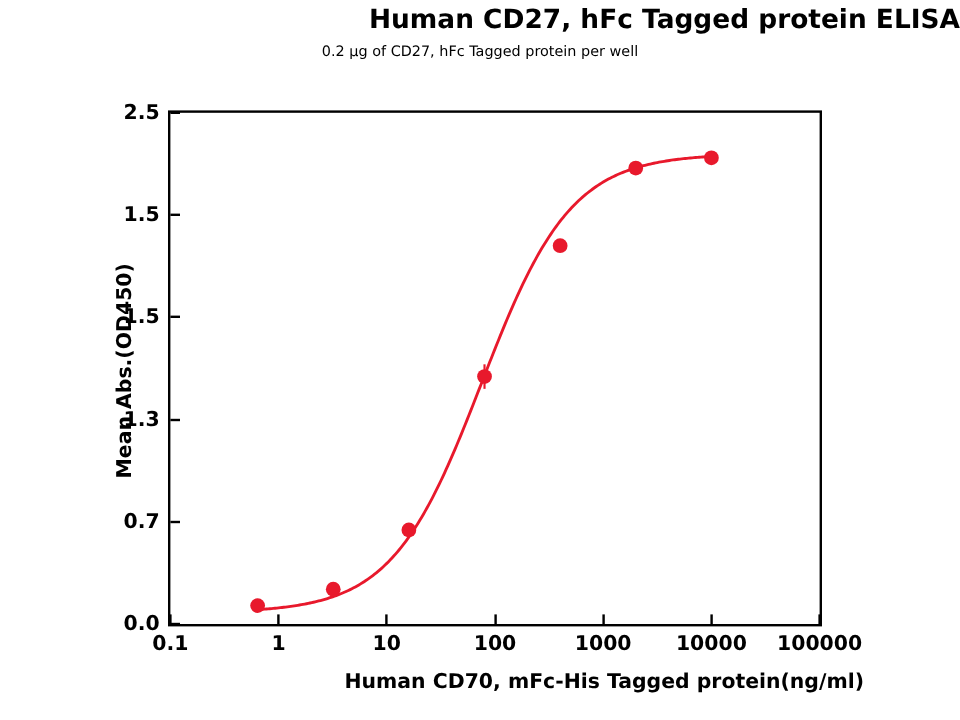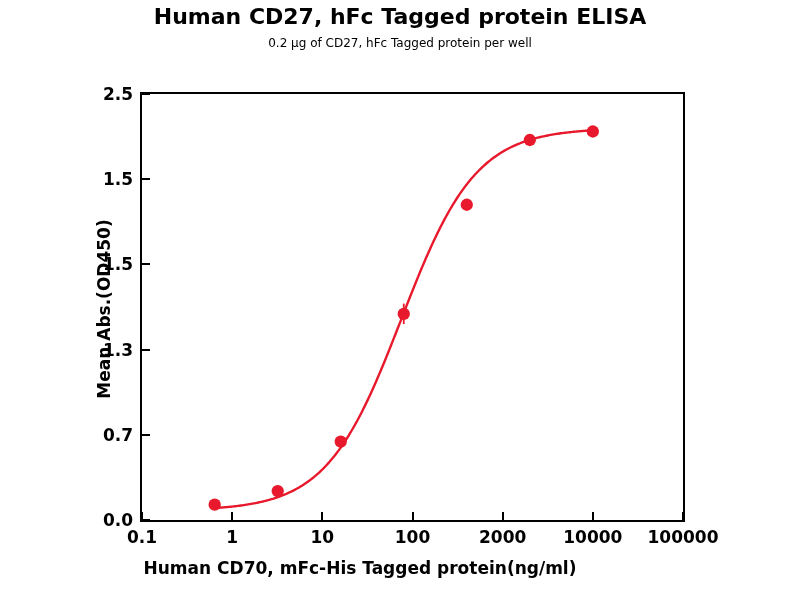--- a/index.html
+++ b/index.html
@@ -16,21 +16,21 @@
   .figure {
     position: relative;
     width: 800px;
     height: 600px;
   }
   .title {
     position: absolute;
     top: 4px;
     left: 0;
     width: 800px;
-    text-align: center;
+    text-align: right;
     font-size: 22px;
     font-weight: bold;
     color: #000000;
     letter-spacing: 0px;
   }
   .subtitle {
     position: absolute;
     top: 36px;
     left: 0;
     width: 800px;
@@ -61,21 +61,21 @@
     font-size: 17px;
     font-weight: bold;
     color: #000000;
     line-height: 28px;
   }
   .xlabel {
     position: absolute;
     left: 0;
     top: 558px;
     width: 720px;
-    text-align: center;
+    text-align: right;
     font-size: 17px;
     font-weight: bold;
     color: #000000;
   }
   .ytick {
     position: absolute;
     right: 100%;
     margin-right: 9px;
     transform: translateY(-50%);
     font-size: 17px;
@@ -147,21 +147,21 @@
     <div>
       <div class="tickmark-x" style="left:0%"></div>
       <div class="xtick" style="left:0%">0.1</div>
       <div class="tickmark-x" style="left:16.666%"></div>
       <div class="xtick" style="left:16.666%">1</div>
       <div class="tickmark-x" style="left:33.333%"></div>
       <div class="xtick" style="left:33.333%">10</div>
       <div class="tickmark-x" style="left:50%"></div>
       <div class="xtick" style="left:50%">100</div>
       <div class="tickmark-x" style="left:66.666%"></div>
-      <div class="xtick" style="left:66.666%">2000</div>
+      <div class="xtick" style="left:66.666%">1000</div>
       <div class="tickmark-x" style="left:83.333%"></div>
       <div class="xtick" style="left:83.333%">10000</div>
       <div class="tickmark-x" style="left:100%"></div>
       <div class="xtick" style="left:100%">100000</div>
     </div>
 
     <svg class="curve" viewBox="0 0 545 430" preserveAspectRatio="none">
       <path id="fit-curve" fill="none" stroke="#e8192c" stroke-width="2.4" stroke-linecap="round" d="M73.23,417.96L74.69,417.86L76.16,417.75L77.62,417.64L79.09,417.53L80.55,417.41L82.02,417.29L83.48,417.16L84.95,417.02L86.41,416.89L87.88,416.74L89.34,416.59L90.81,416.44L92.27,416.28L93.74,416.11L95.21,415.93L96.67,415.75L98.14,415.57L99.60,415.37L101.07,415.17L102.53,414.96L104.00,414.74L105.46,414.51L106.93,414.28L108.39,414.03L109.86,413.78L111.32,413.51L112.79,413.24L114.25,412.95L115.72,412.66L117.18,412.35L118.65,412.03L120.11,411.70L121.58,411.36L123.04,411.00L124.51,410.63L125.97,410.25L127.44,409.85L128.90,409.44L130.37,409.01L131.83,408.57L133.30,408.11L134.76,407.63L136.23,407.13L137.69,406.62L139.16,406.09L140.62,405.53L142.09,404.96L143.56,404.37L145.02,403.75L146.49,403.11L147.95,402.45L149.42,401.77L150.88,401.06L152.35,400.33L153.81,399.57L155.28,398.78L156.74,397.96L158.21,397.12L159.67,396.25L161.14,395.35L162.60,394.41L164.07,393.44L165.53,392.45L167.00,391.41L168.46,390.34L169.93,389.24L171.39,388.10L172.86,386.92L174.32,385.71L175.79,384.45L177.25,383.16L178.72,381.82L180.18,380.44L181.65,379.01L183.11,377.55L184.58,376.03L186.04,374.48L187.51,372.87L188.97,371.22L190.44,369.51L191.91,367.76L193.37,365.96L194.84,364.11L196.30,362.20L197.77,360.24L199.23,358.23L200.70,356.17L202.16,354.05L203.63,351.87L205.09,349.65L206.56,347.36L208.02,345.02L209.49,342.62L210.95,340.17L212.42,337.66L213.88,335.09L215.35,332.47L216.81,329.79L218.28,327.05L219.74,324.26L221.21,321.42L222.67,318.52L224.14,315.56L225.60,312.55L227.07,309.50L228.53,306.38L230.00,303.22L231.46,300.01L232.93,296.76L234.39,293.46L235.86,290.11L237.32,286.72L238.79,283.29L240.25,279.82L241.72,276.31L243.19,272.77L244.65,269.20L246.12,265.60L247.58,261.97L249.05,258.31L250.51,254.63L251.98,250.93L253.44,247.21L254.91,243.48L256.37,239.74L257.84,235.98L259.30,232.22L260.77,228.46L262.23,224.69L263.70,220.93L265.16,217.17L266.63,213.42L268.09,209.68L269.56,205.96L271.02,202.25L272.49,198.56L273.95,194.89L275.42,191.25L276.88,187.63L278.35,184.04L279.81,180.48L281.28,176.95L282.74,173.47L284.21,170.02L285.67,166.60L287.14,163.23L288.60,159.91L290.07,156.63L291.54,153.39L293.00,150.21L294.47,147.07L295.93,143.98L297.40,140.95L298.86,137.97L300.33,135.04L301.79,132.16L303.26,129.34L304.72,126.58L306.19,123.87L307.65,121.22L309.12,118.62L310.58,116.08L312.05,113.60L313.51,111.17L314.98,108.80L316.44,106.49L317.91,104.23L319.37,102.03L320.84,99.88L322.30,97.78L323.77,95.75L325.23,93.76L326.70,91.83L328.16,89.95L329.63,88.12L331.09,86.34L332.56,84.61L334.02,82.93L335.49,81.30L336.95,79.72L338.42,78.18L339.89,76.69L341.35,75.24L342.82,73.84L344.28,72.48L345.75,71.16L347.21,69.89L348.68,68.65L350.14,67.45L351.61,66.29L353.07,65.17L354.54,64.08L356.00,63.03L357.47,62.02L358.93,61.03L360.40,60.08L361.86,59.16L363.33,58.27L364.79,57.41L366.26,56.58L367.72,55.78L369.19,55.01L370.65,54.26L372.12,53.54L373.58,52.84L375.05,52.17L376.51,51.52L377.98,50.89L379.44,50.29L380.91,49.70L382.37,49.14L383.84,48.60L385.30,48.07L386.77,47.57L388.23,47.08L389.70,46.61L391.17,46.16L392.63,45.72L394.10,45.30L395.56,44.90L397.03,44.51L398.49,44.13L399.96,43.77L401.42,43.42L402.89,43.08L404.35,42.75L405.82,42.44L407.28,42.14L408.75,41.85L410.21,41.57L411.68,41.30L413.14,41.04L414.61,40.79L416.07,40.55L417.54,40.32L419.00,40.10L420.47,39.88L421.93,39.67L423.40,39.48L424.86,39.28L426.33,39.10L427.79,38.92L429.26,38.75L430.72,38.59L432.19,38.43L433.65,38.28L435.12,38.13L436.58,37.99L438.05,37.85L439.52,37.72L440.98,37.59L442.45,37.47L443.91,37.36L445.38,37.24L446.84,37.14L448.31,37.03L449.77,36.93L451.24,36.84L452.70,36.74L454.17,36.65"></path>
       <g id="errorbars">
           <line x1="73.22801430353643" x2="73.22801430353643" y1="412.8" y2="416.24" stroke="#e8192c" stroke-width="1.8"></line>

